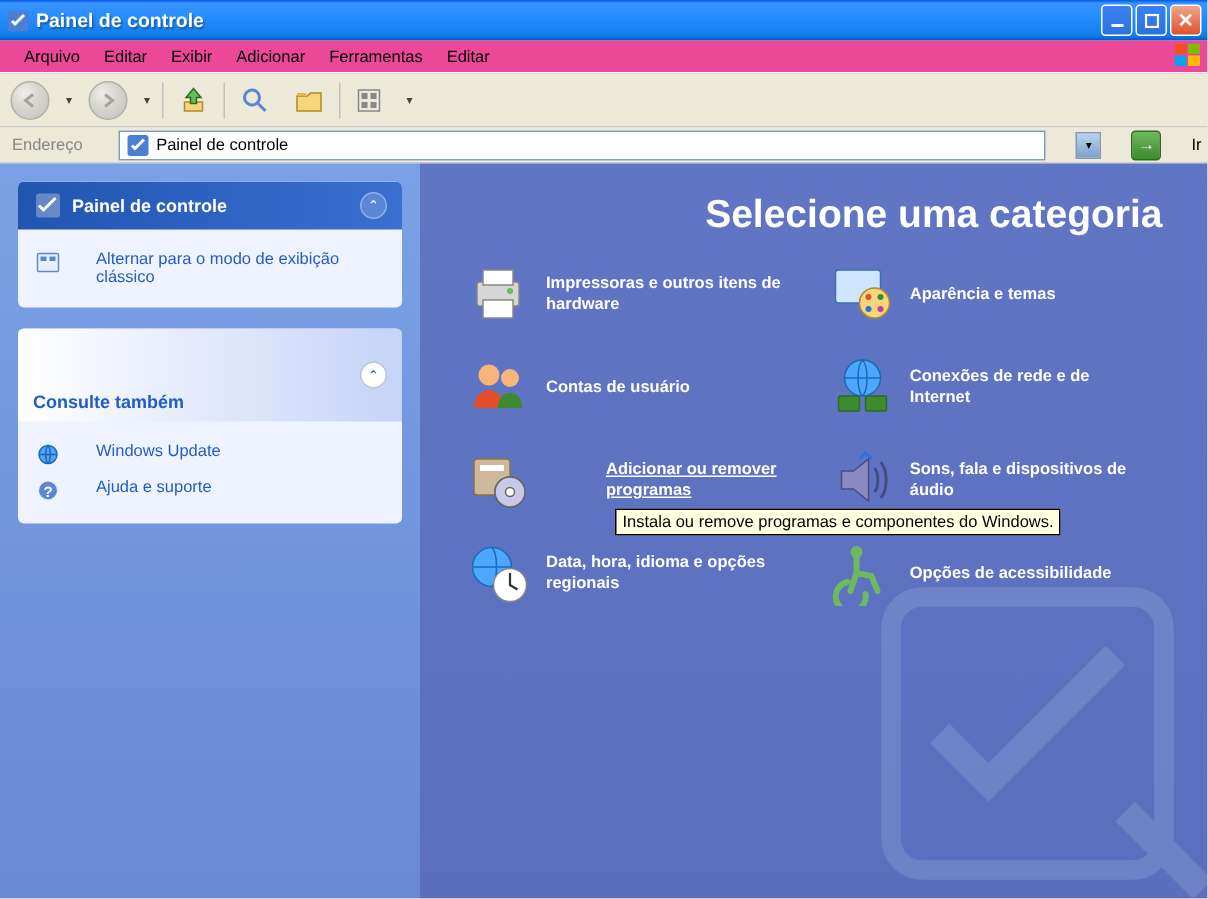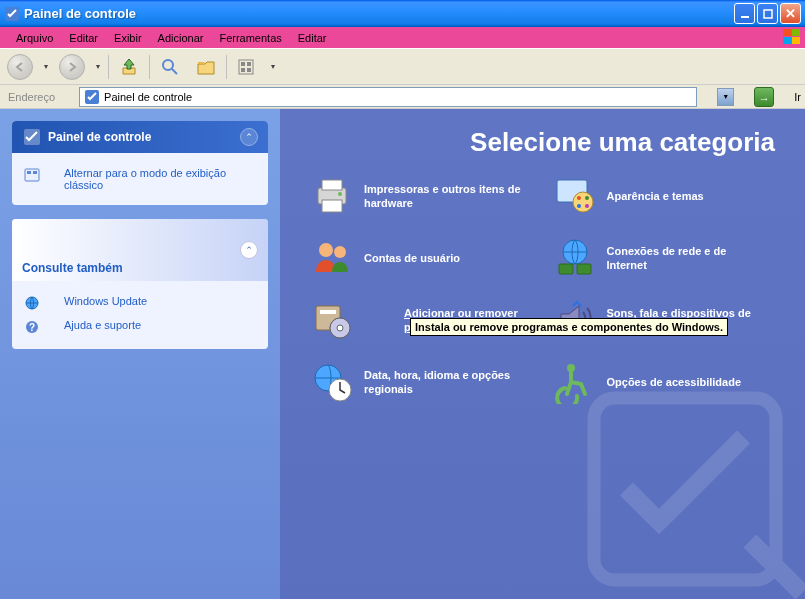--- a/index.html
+++ b/index.html
@@ -287,21 +287,21 @@
         <span class="cat-icon">
             <svg viewBox="0 0 44 44">
               <rect x="6" y="8" width="24" height="24" rx="2" fill="#cdb89a" stroke="#8a6f48"></rect>
               <rect x="10" y="12" width="16" height="4" fill="#fff"></rect>
               <circle cx="30" cy="30" r="10" fill="radial-gradient(#e0e0ff,#9090c0)" stroke="#666"></circle>
               <circle cx="30" cy="30" r="10" fill="#c8c8e8" stroke="#666"></circle>
               <circle cx="30" cy="30" r="3" fill="#fff" stroke="#666"></circle>
             </svg>
           </span>
         <span class="cat-label active">Adicionar ou remover programas</span>
-        <div class="tooltip" style="left:100px; top:20px;font-weight:bold;">Instala ou remove programas e componentes do Windows.</div>
+        <div class="tooltip" style="left:100px; top:41px;">Instala ou remove programas e componentes do Windows.</div>
       </div>
 
       <div class="cat-item">
         <span class="cat-icon">
             <svg viewBox="0 0 44 44">
               <path d="M8 16v12h8l10 8V8L16 16z" fill="#8a8ac0" stroke="#4a4a80"></path>
               <path d="M30 14c3 3 3 13 0 16M34 10c5 5 5 19 0 24" stroke="#4a4a80" fill="none" stroke-width="2"></path>
               <path d="M20 8l4-4 4 4" stroke="#2b71e0" stroke-width="2" fill="none"></path>
             </svg>
           </span>

